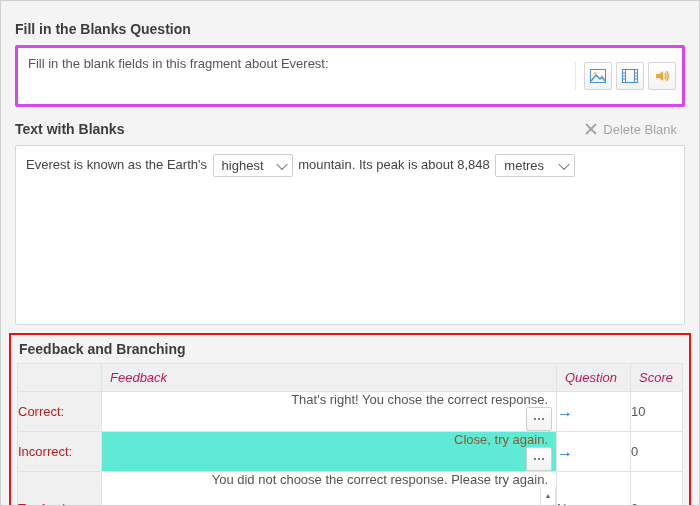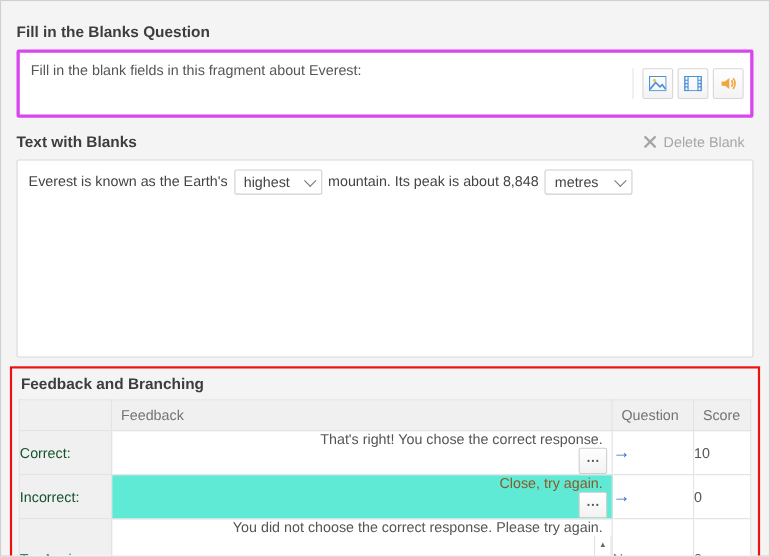--- a/index.html
+++ b/index.html
@@ -141,34 +141,35 @@
   .fb-table th, .fb-table td {
     border: 1px solid #e2e2e2;
     font-size: 13px;
     text-align: left;
     padding: 0;
     vertical-align: middle;
   }
   .fb-table th {
     background: #f0f0f0;
     font-weight: normal;
-    color: #737373;
+    color: #be185d;
     padding: 6px 8px;
+    font-style: italic;
   }
   .fb-table td {
     height: 34px;
   }
   .col-label { width: 84px; }
   .col-feedback { width: auto; }
   .col-branch { width: 74px; }
   .col-score { width: 52px; }
 
   .row-label {
     background: #f0f0f0;
-    color: #14532d;
+    color: #b91c1c;
     padding: 0 8px;
   }
 
   .fb-cell {
     display: flex;
     align-items: flex-end;
     height: 100%;
     flex-direction: column;
   }
   .fb-cell-text {

